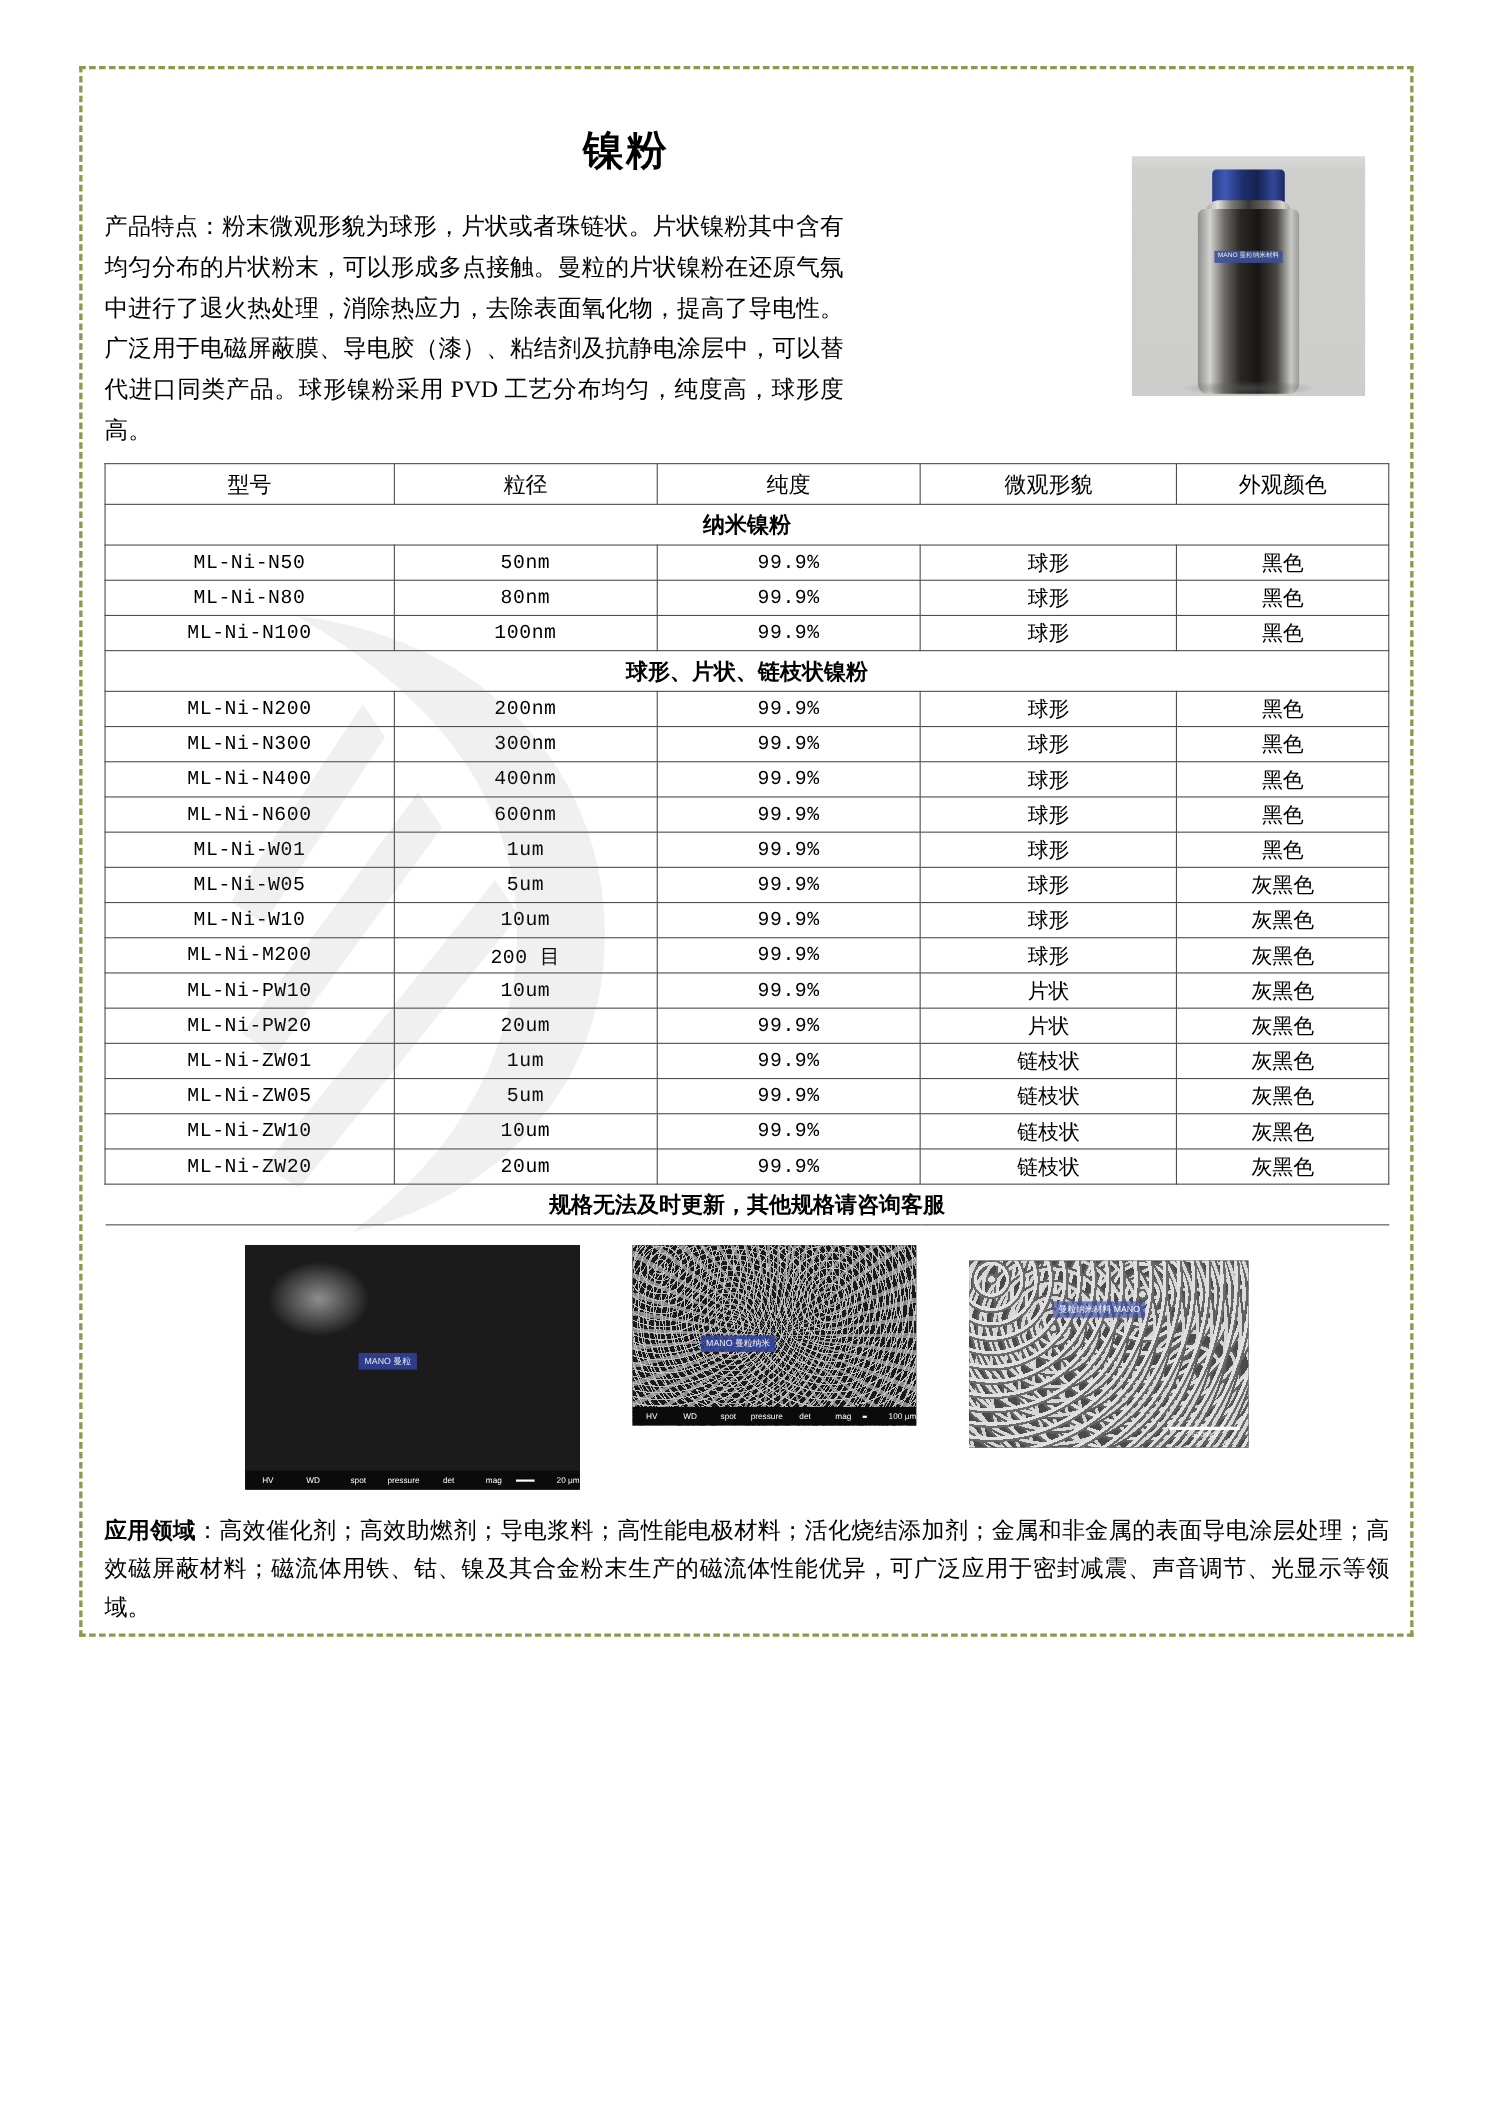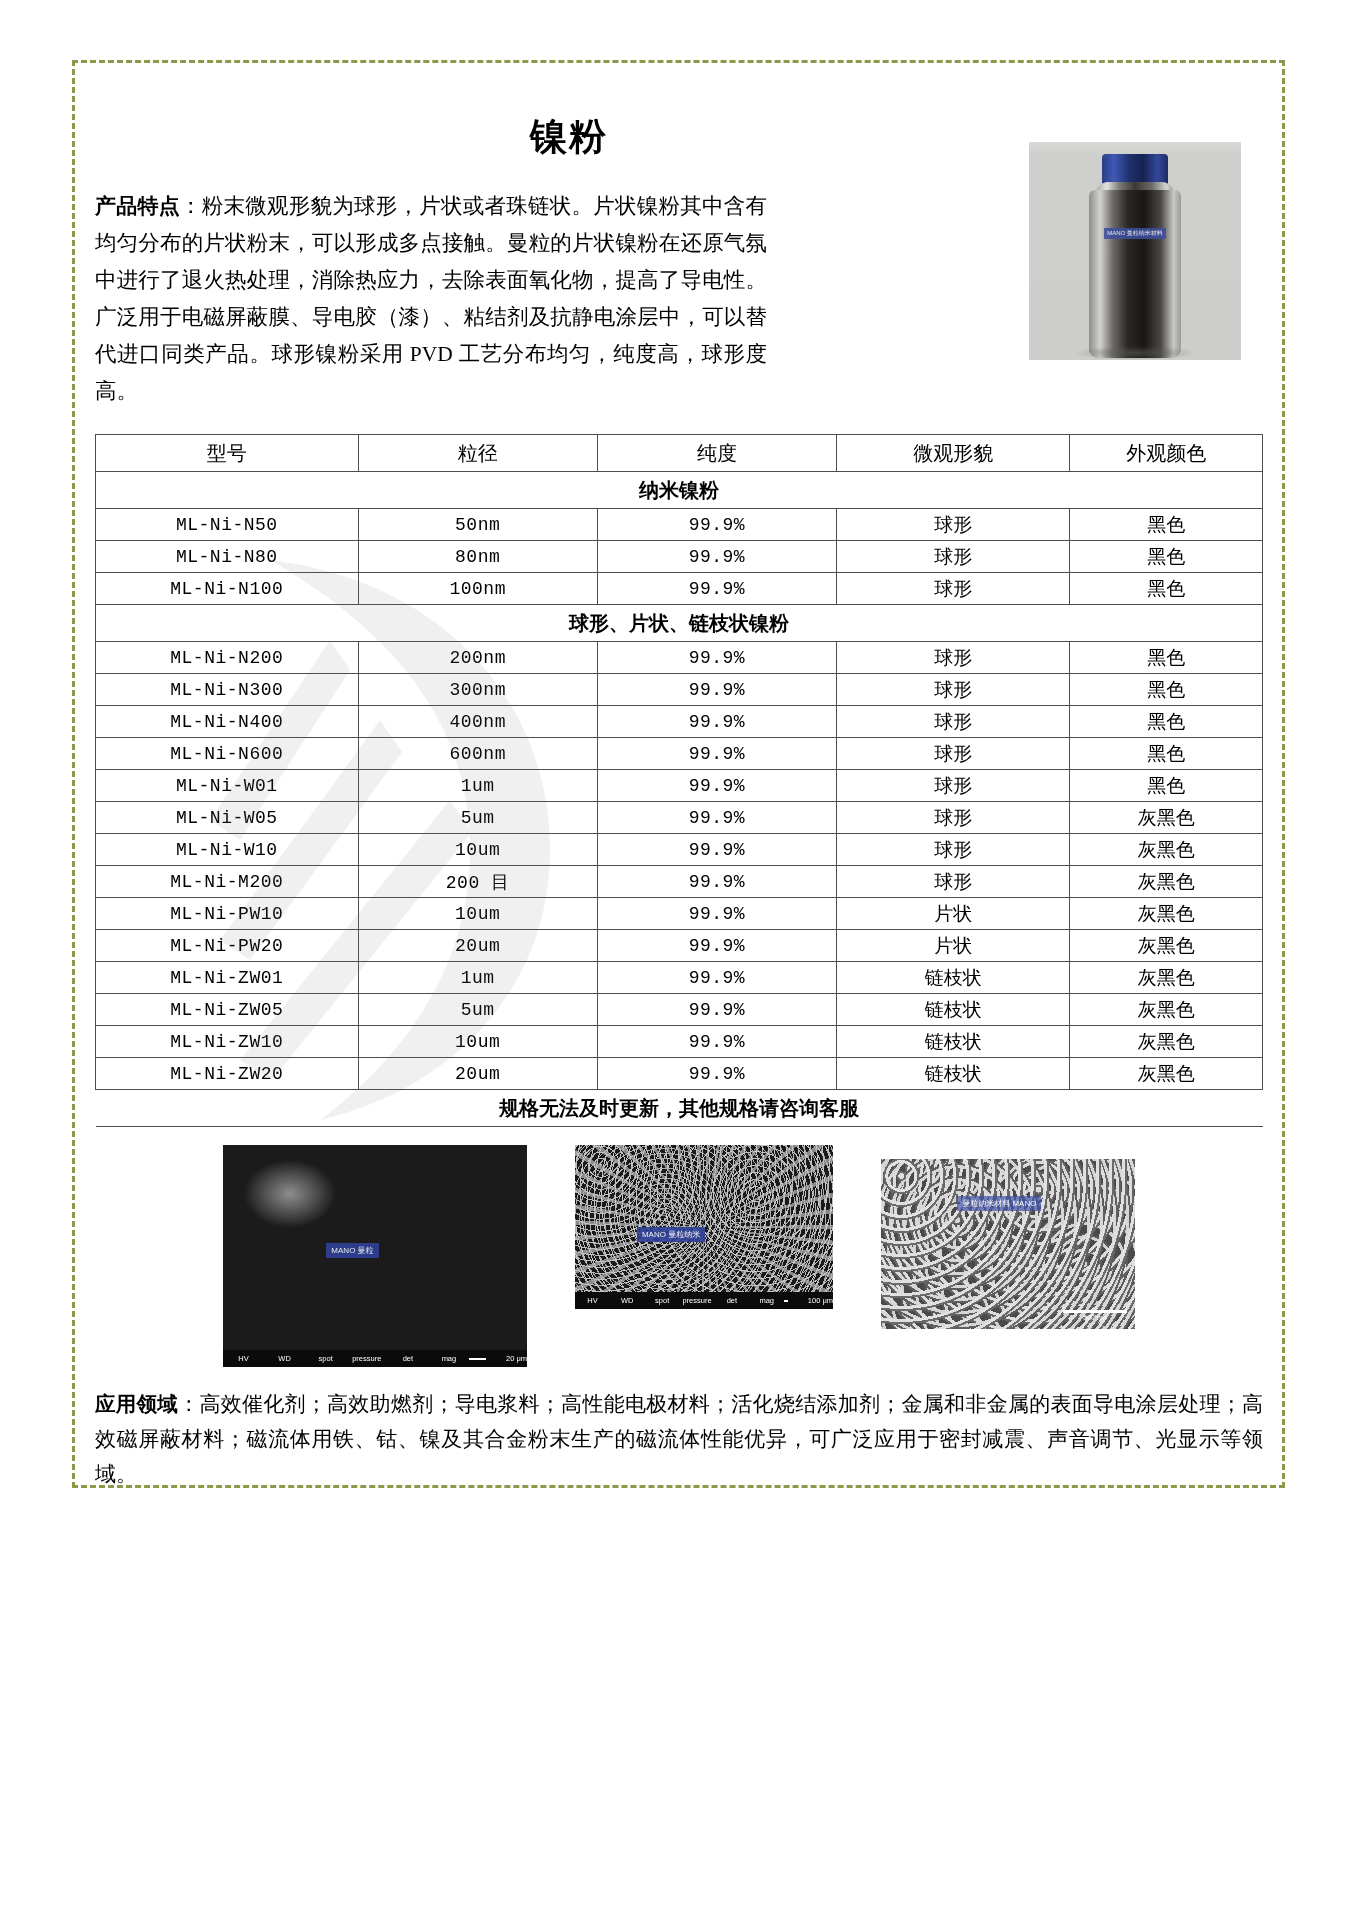--- a/index.html
+++ b/index.html
@@ -123,29 +123,29 @@
   
   .desc {
     margin: 26px 0 0 0;
     width: 672px;
     font-size: 21.5px;
     line-height: 37px;
     text-align: justify;
   }
   .desc b {
     font-family: "DejaVu Sans", sans-serif;
-    font-weight: bold;
+    font-weight: normal;
     font-size: 21px;
   }
 
   
   table.spec {
     border-collapse: collapse;
     width: 1168px;
-    margin-top: 24px;
+    margin-top: 11px;
     table-layout: fixed;
   }
   table.spec td {
     border: 1px solid #4d4d4d;
     text-align: center;
     font-size: 19px;
     height: 29px;
     padding: 1px 0;
     font-family: "Liberation Serif", serif;
   }

